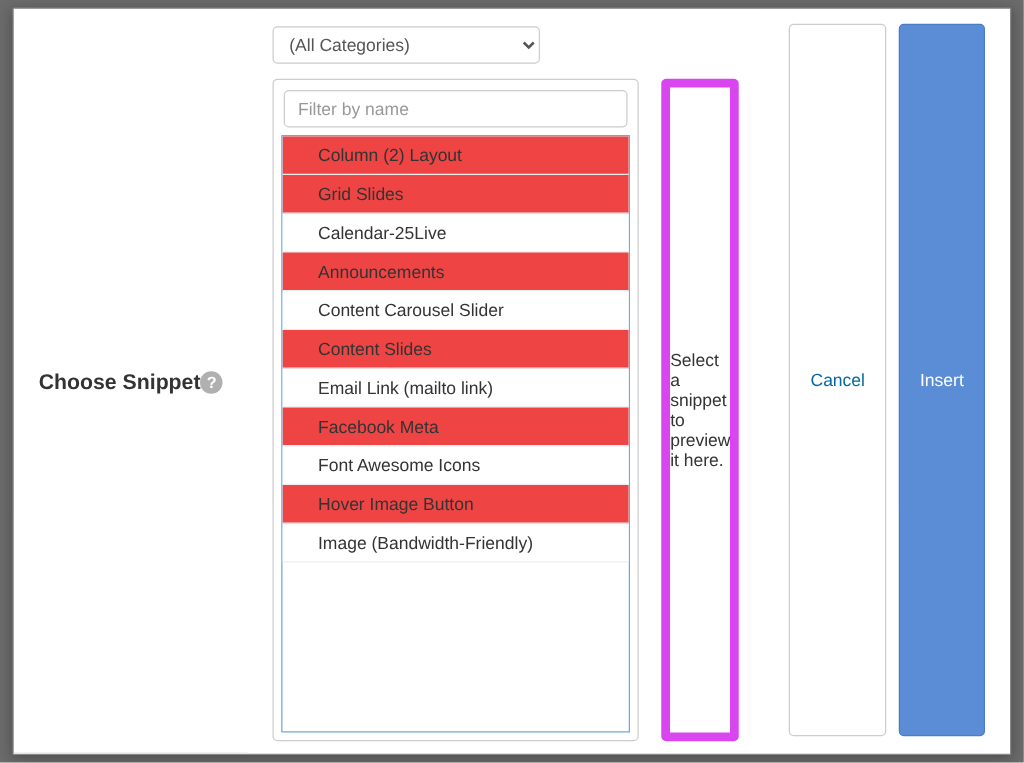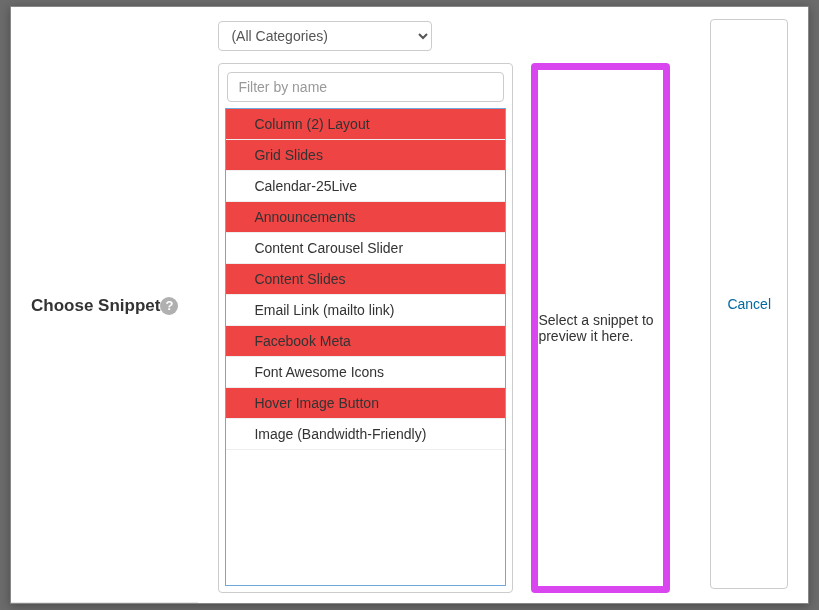--- a/index.html
+++ b/index.html
@@ -185,14 +185,15 @@
       </div>
 
       <div class="right-panel">
         <div class="preview-placeholder">Select a snippet to preview it here.</div>
       </div>
     </div>
   </div>
 
   <div class="modal-footer">
     <button class="btn btn-cancel">Cancel</button>
+    <button class="btn btn-insert">Insert</button>
   </div>
 </div>
 
 </body></html>

